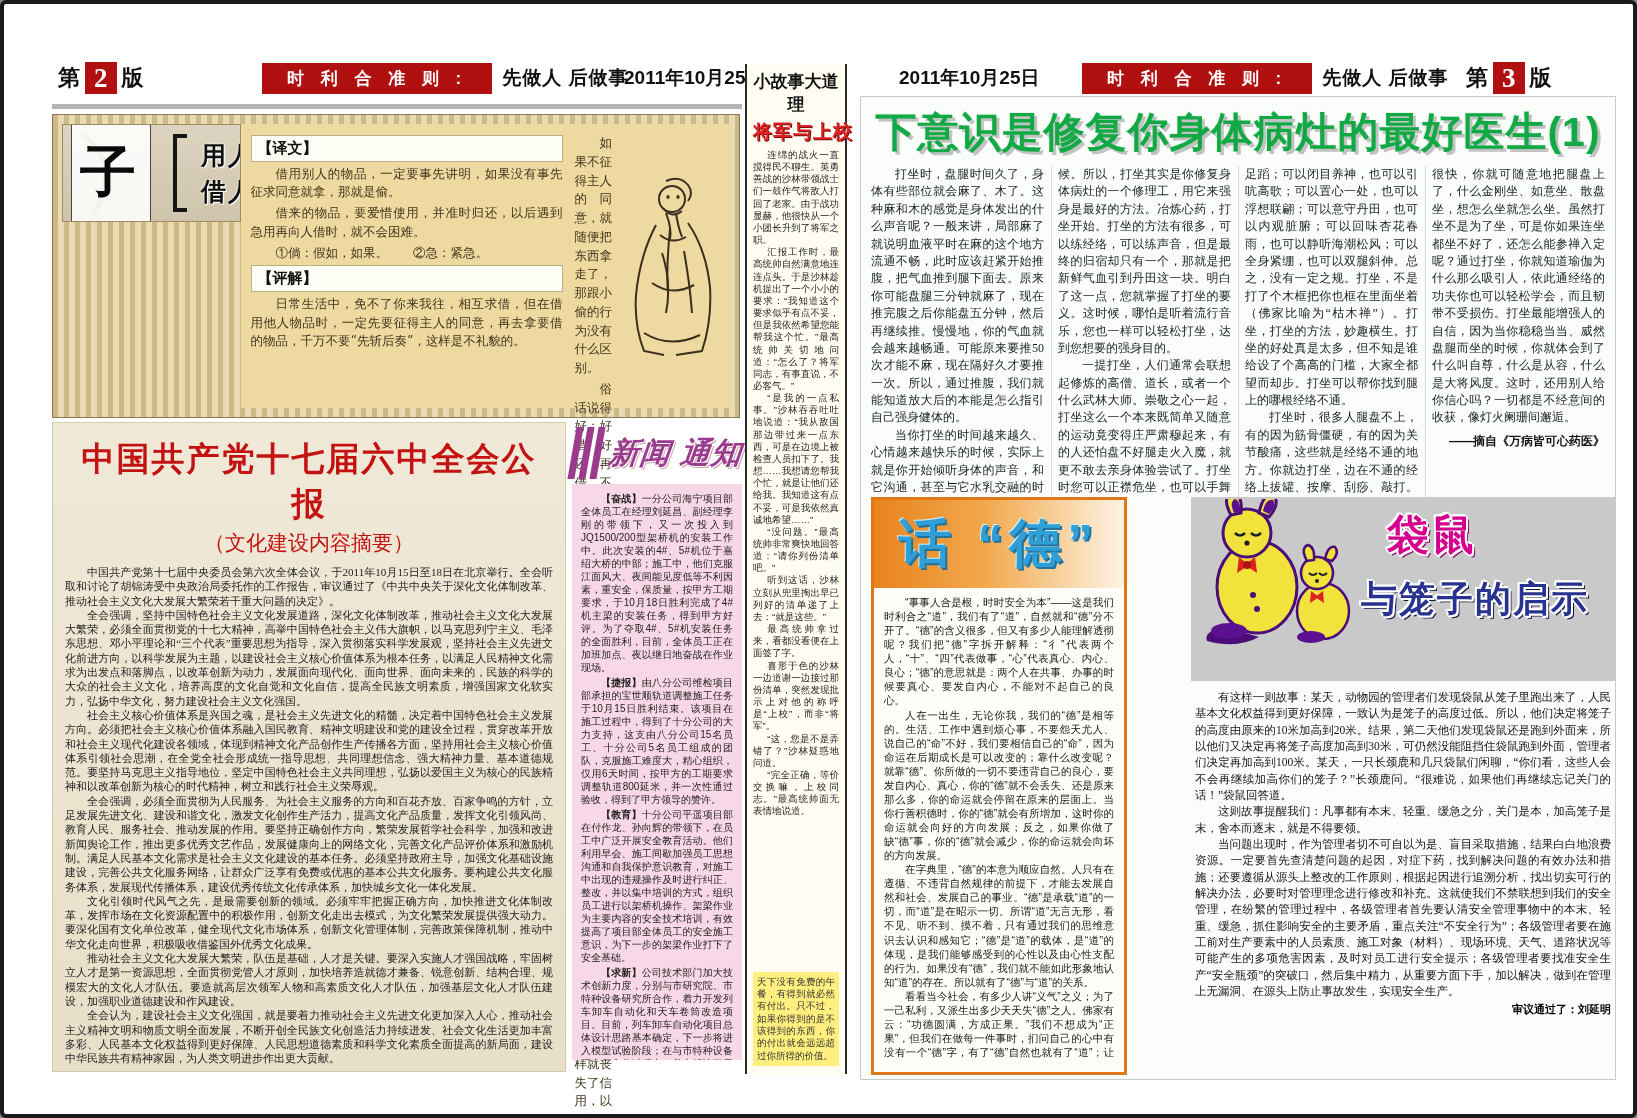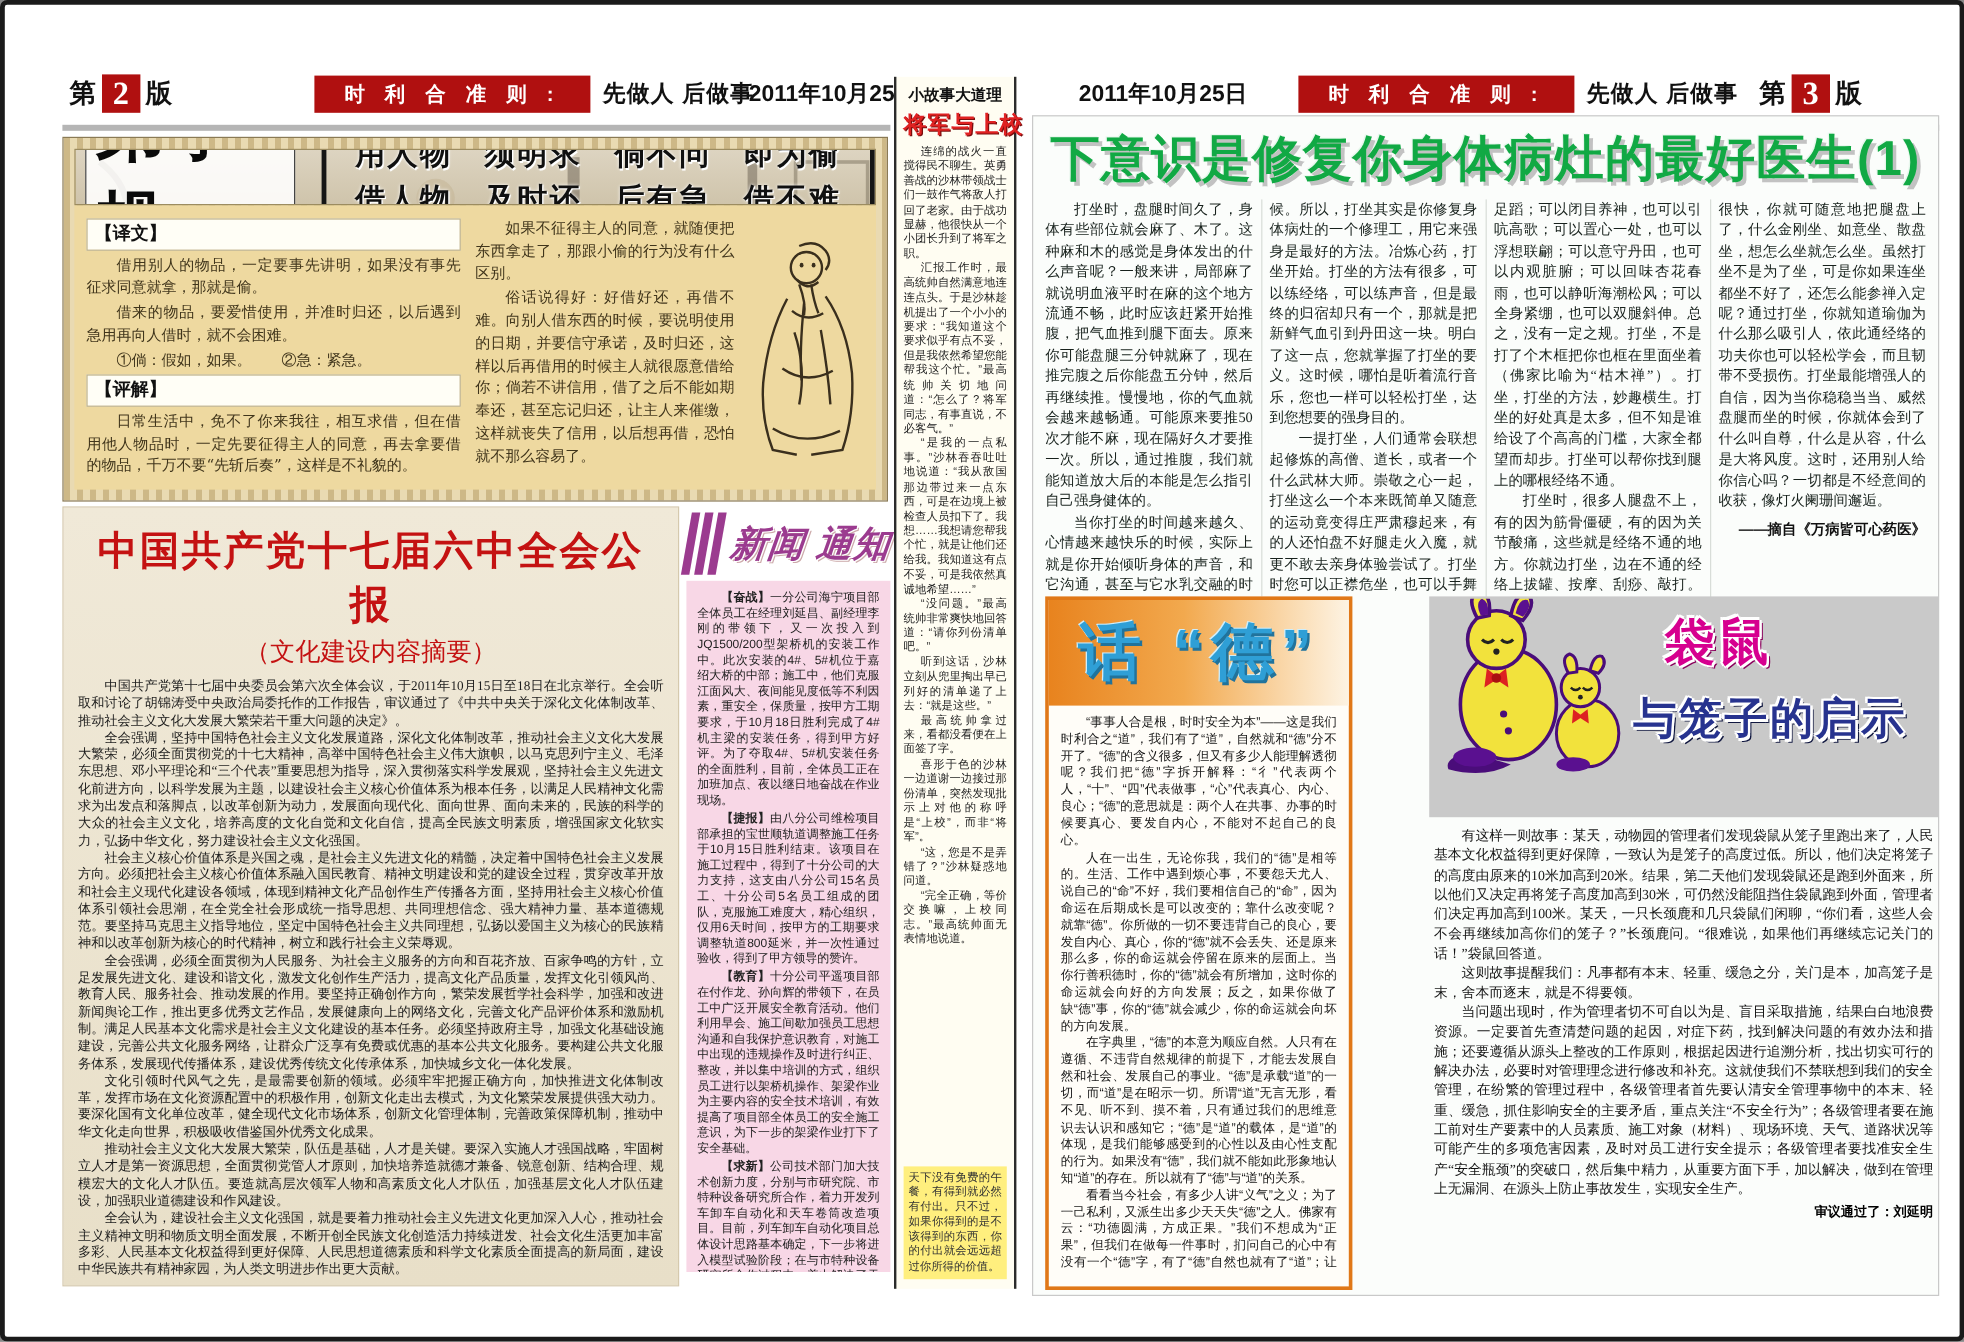--- a/index.html
+++ b/index.html
@@ -14,21 +14,21 @@
   .motto{display:flex;align-items:center;}
   .motto .red{background:#b01010;color:#fff;font-weight:bold;font-size:17px;
     letter-spacing:6px;padding:4px 25px;}
   .motto .blk{font-weight:bold;font-size:19px;margin-left:10px;letter-spacing:1px;}
   .date{font-weight:bold;font-size:19px;}
   .grayrule{position:absolute;height:5px;background:#b5b5b5;}
   
   .dzg{position:absolute;left:48px;top:110px;width:688px;height:304px;box-sizing:border-box;
     border:1px solid #8a7a55;padding:9px;
     background:repeating-linear-gradient(90deg,#cdb887 0 5px,#e9dab2 5px 11px);}
-  .dzg-in{width:100%;height:100%;display:flex;flex-direction:column;}
+  .dzg-in{width:100%;height:100%;display:flex;flex-direction:row;}
   .dzg-paint{position:relative;height:96px;background:linear-gradient(#ddd4c1,#cfc4ab);
     display:flex;align-items:center;overflow:hidden;border:1px solid #9c8c60;}
   .dzg-title{position:relative;z-index:2;background:rgba(255,255,255,.88);border:1px solid #444;
     margin-left:8px;padding:0 8px;font-size:56px;font-weight:900;letter-spacing:6px;color:#0a0a0a;
     font-family:"DejaVu Sans",sans-serif;}
   .verse{position:relative;z-index:2;display:flex;align-items:center;margin-left:22px;}
   .vbr{width:14px;height:78px;border:4px solid #151515;box-sizing:border-box;}
   .vbr.l{border-right:none;}  .vbr.r{border-left:none;}
   .vlines{margin:0 14px;font-weight:900;font-size:25px;letter-spacing:2px;color:#101010;
     text-shadow:0 0 3px #fff,1px 1px 0 #fff;line-height:1.45;white-space:nowrap;}
@@ -54,21 +54,21 @@
   .news-title{color:#9b3b8f;font-weight:900;font-size:30px;font-style:italic;letter-spacing:1px;
     transform:skewX(-6deg);white-space:nowrap;margin-left:4px;
     text-shadow:1px 1px 0 #fff,2px 2px 0 #caa;}
   .news-body{background:#f8d7e6;height:576px;box-sizing:border-box;padding:8px 9px;overflow:hidden;}
   .news-body p{margin:0 0 2px;text-indent:2em;font-size:10px;line-height:1.3;text-align:justify;color:#222;}
   .news-body b{font-weight:bold;}
   
   .strip{position:absolute;left:741px;top:60px;width:102px;height:1010px;box-sizing:border-box;
     background:#fffdf2;border-left:2px solid #2b2b2b;border-right:2px solid #2b2b2b;
     display:flex;flex-direction:column;padding:6px 6px 8px;}
-  .kicker{font-weight:900;font-size:13px;text-align:center;color:#111;margin-bottom:3px;font-family:Liberation Mono, monospace;}
+  .kicker{font-weight:900;font-size:17px;text-align:center;color:#111;margin-bottom:3px;font-family:Liberation Mono, monospace;}
   .story-title{font-weight:900;font-size:19px;text-align:center;color:#e02222;letter-spacing:1px;
     text-shadow:1px 1px 0 #7a0d0d,-1px -1px 0 #fff;margin-bottom:4px;white-space:nowrap;}
   .story-body{flex:1;overflow:hidden;font-size:9.5px;line-height:1.28;text-align:justify;color:#222;}
   .story-body p{margin:0;text-indent:1.5em;}
   .moral{background:#ffef7e;font-size:9.5px;line-height:1.3;text-align:justify;color:#333;
     padding:4px;margin-top:4px;}
   
   .rpage{position:absolute;left:856px;top:92px;width:756px;height:984px;box-sizing:border-box;
     border:1px solid #c9c9c9;background:#fbfdfb;}
   .headline{margin:8px 6px 4px;text-align:center;font-size:41px;font-weight:900;letter-spacing:1px;

